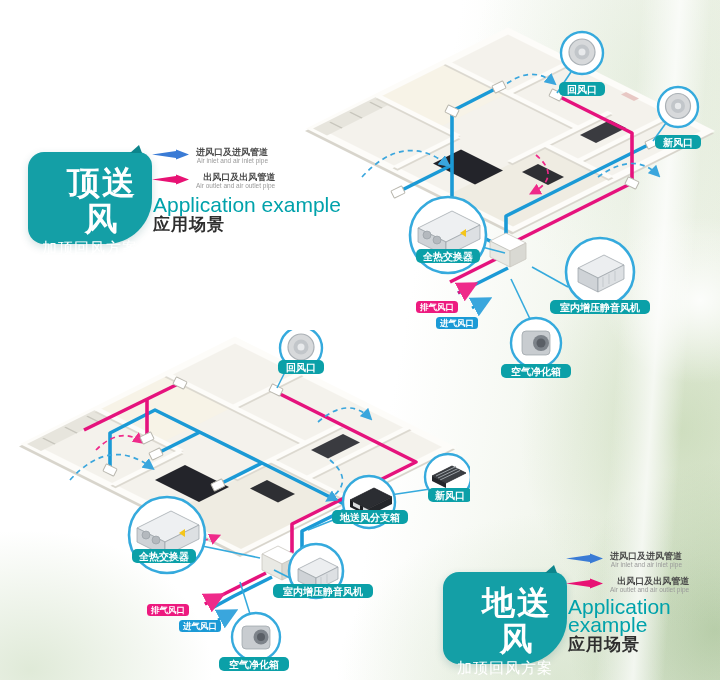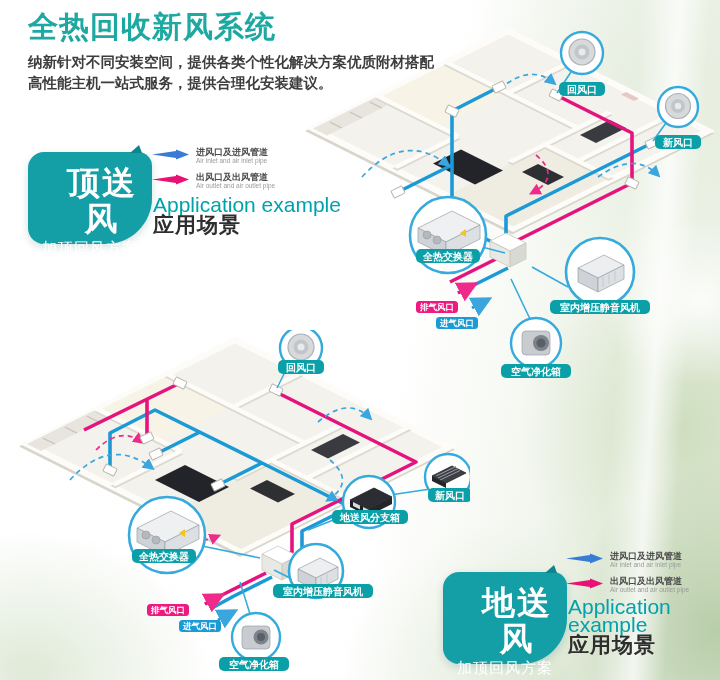--- a/index.html
+++ b/index.html
@@ -22,49 +22,44 @@
   .desc{margin:8px 0 0 0;font-size:14.5px;line-height:21px;color:#3d3d3d;font-weight:bold;}
   .scheme-box{position:absolute;width:124px;height:92px;background:#149fa6;color:#fff;
     border-radius:16px 14px 46px 16px;text-align:center;z-index:6;
     box-shadow:0 3px 8px rgba(0,90,95,.18);}
   .scheme-box::after{content:"";position:absolute;top:-7px;right:10px;width:0;height:0;
     border-left:9px solid transparent;border-right:3px solid transparent;border-bottom:8px solid #0c858c;}
   .scheme-name{font-size:33px;font-weight:bold;letter-spacing:2px;margin-top:13px;line-height:36px;margin-left:24px;}
   .scheme-sub{font-size:15px;font-weight:normal;letter-spacing:1px;margin-top:2px;}
   .box-top{left:28px;top:152px;}
   .box-bottom{left:443px;top:572px;}
-  .legend{position:absolute;z-index:6;}
+  .legend{position:absolute;z-index:6;text-align:right;}
   .legend-top{left:152px;top:147px;}
   .legend-bottom{left:566px;top:551px;}
   .legend-row{display:flex;align-items:flex-start;margin-bottom:7px;}
   .legend-row svg{margin-top:2px;flex:0 0 auto;}
   .legend-txt{margin-left:6px;}
   .legend-cn{font-size:9px;font-weight:bold;color:#4a4a4a;line-height:10px;}
   .legend-en{font-size:6.5px;color:#9a9a9a;line-height:8px;}
   .app{position:absolute;z-index:6;}
   .app-top{left:153px;top:196px;}
   .app-bottom{left:568px;top:598px;}
   .app-en{font-size:21px;font-weight:normal;color:#00a2ab;line-height:18px;}
-  .app-cn{font-size:21px;font-weight:bold;color:#2e2e2e;line-height:22px;letter-spacing:1px;}
+  .app-cn{font-size:17px;font-weight:bold;color:#2e2e2e;line-height:22px;letter-spacing:1px;}
   .diagram{position:absolute;z-index:3;}
   .diagram-1{left:300px;top:25px;}
   .diagram-2{left:0px;top:330px;}
   svg text{font-family:"Liberation Sans",sans-serif;}
   .badge-txt{fill:#ffffff;font-weight:bold;}
 </style>
 </head>
 <body>
 
 <div class="page">
 
-  <div class="header">
-    <h1 class="title">全热回收新风系统</h1>
-    <p class="desc"><span>纳新针对不同安装空间，提供各类个性化解决方案优质附材搭配</span><br>
-    <span>高性能主机一站式服务，提供合理化安装建议。</span></p>
-  </div>
 
   <div class="scheme-box box-top">
     <div class="scheme-name">顶送风</div>
     <div class="scheme-sub">加顶回风方案</div>
   </div>
 
   <div class="legend legend-top">
     <div class="legend-row">
       <svg width="38" height="11" viewBox="0 0 38 11">
         <path d="M0,5.5 L24,2 L24,0.5 L37,5.5 L24,10.5 L24,9 Z" fill="#3a7bd5"></path>

